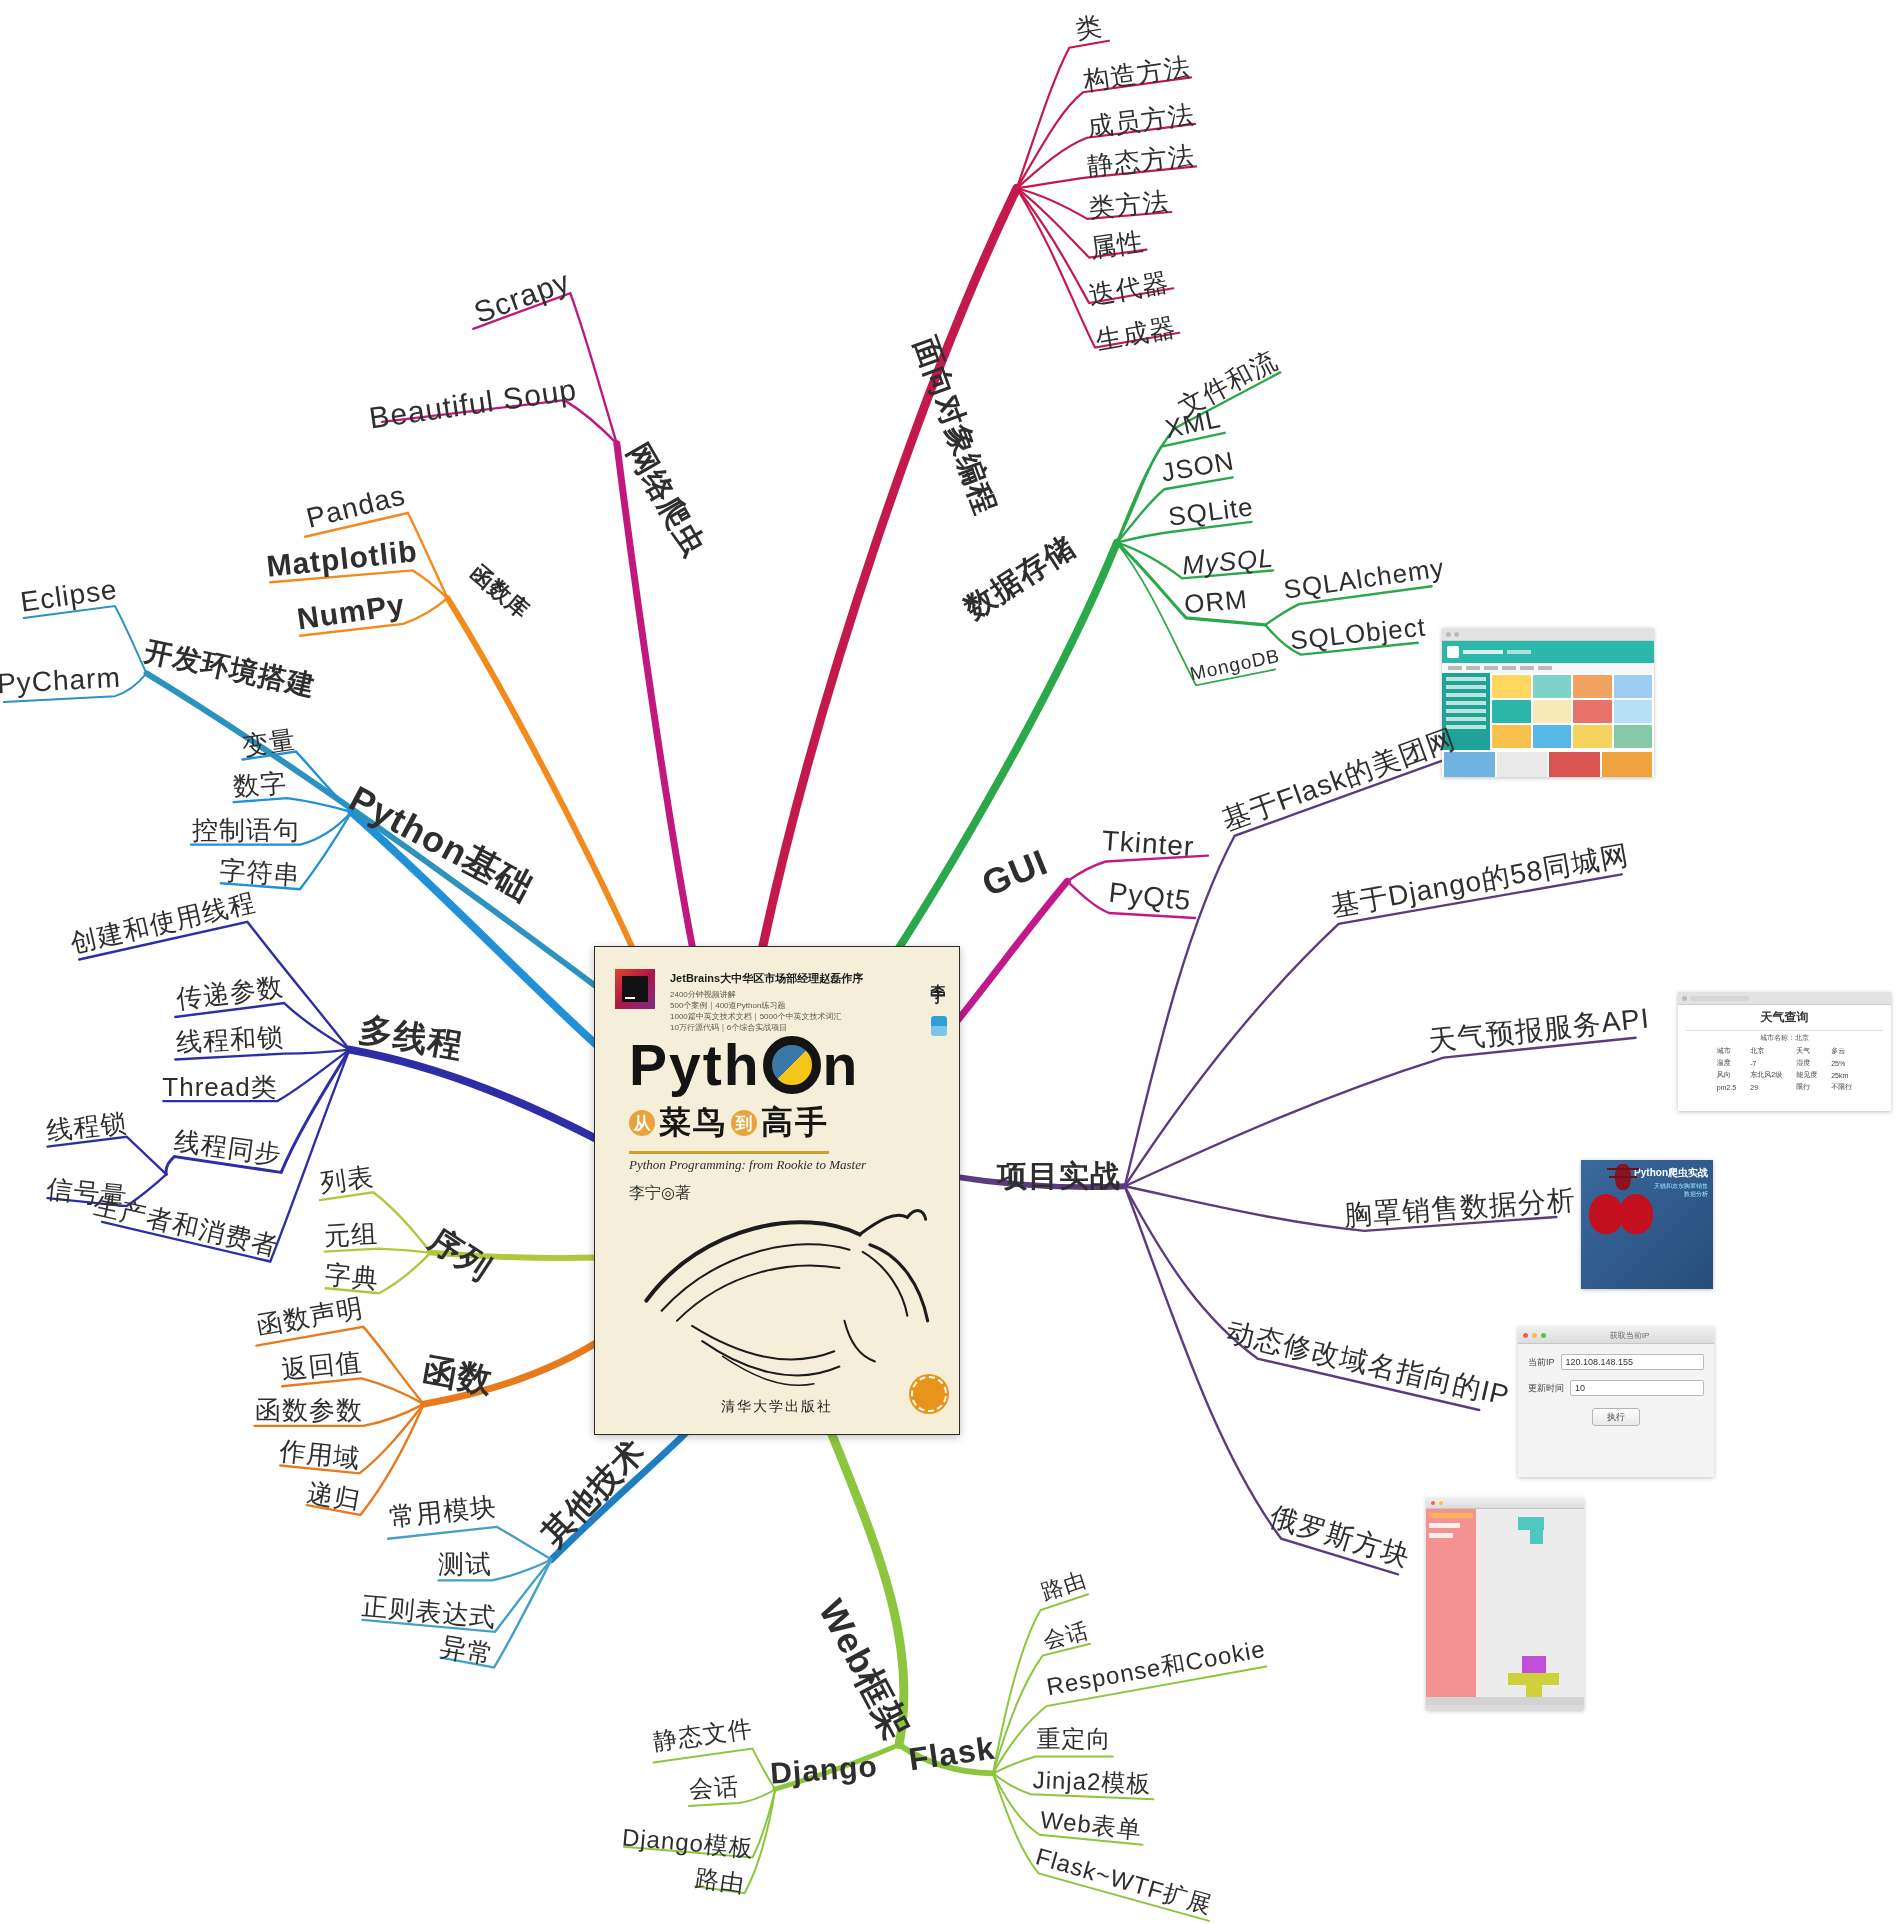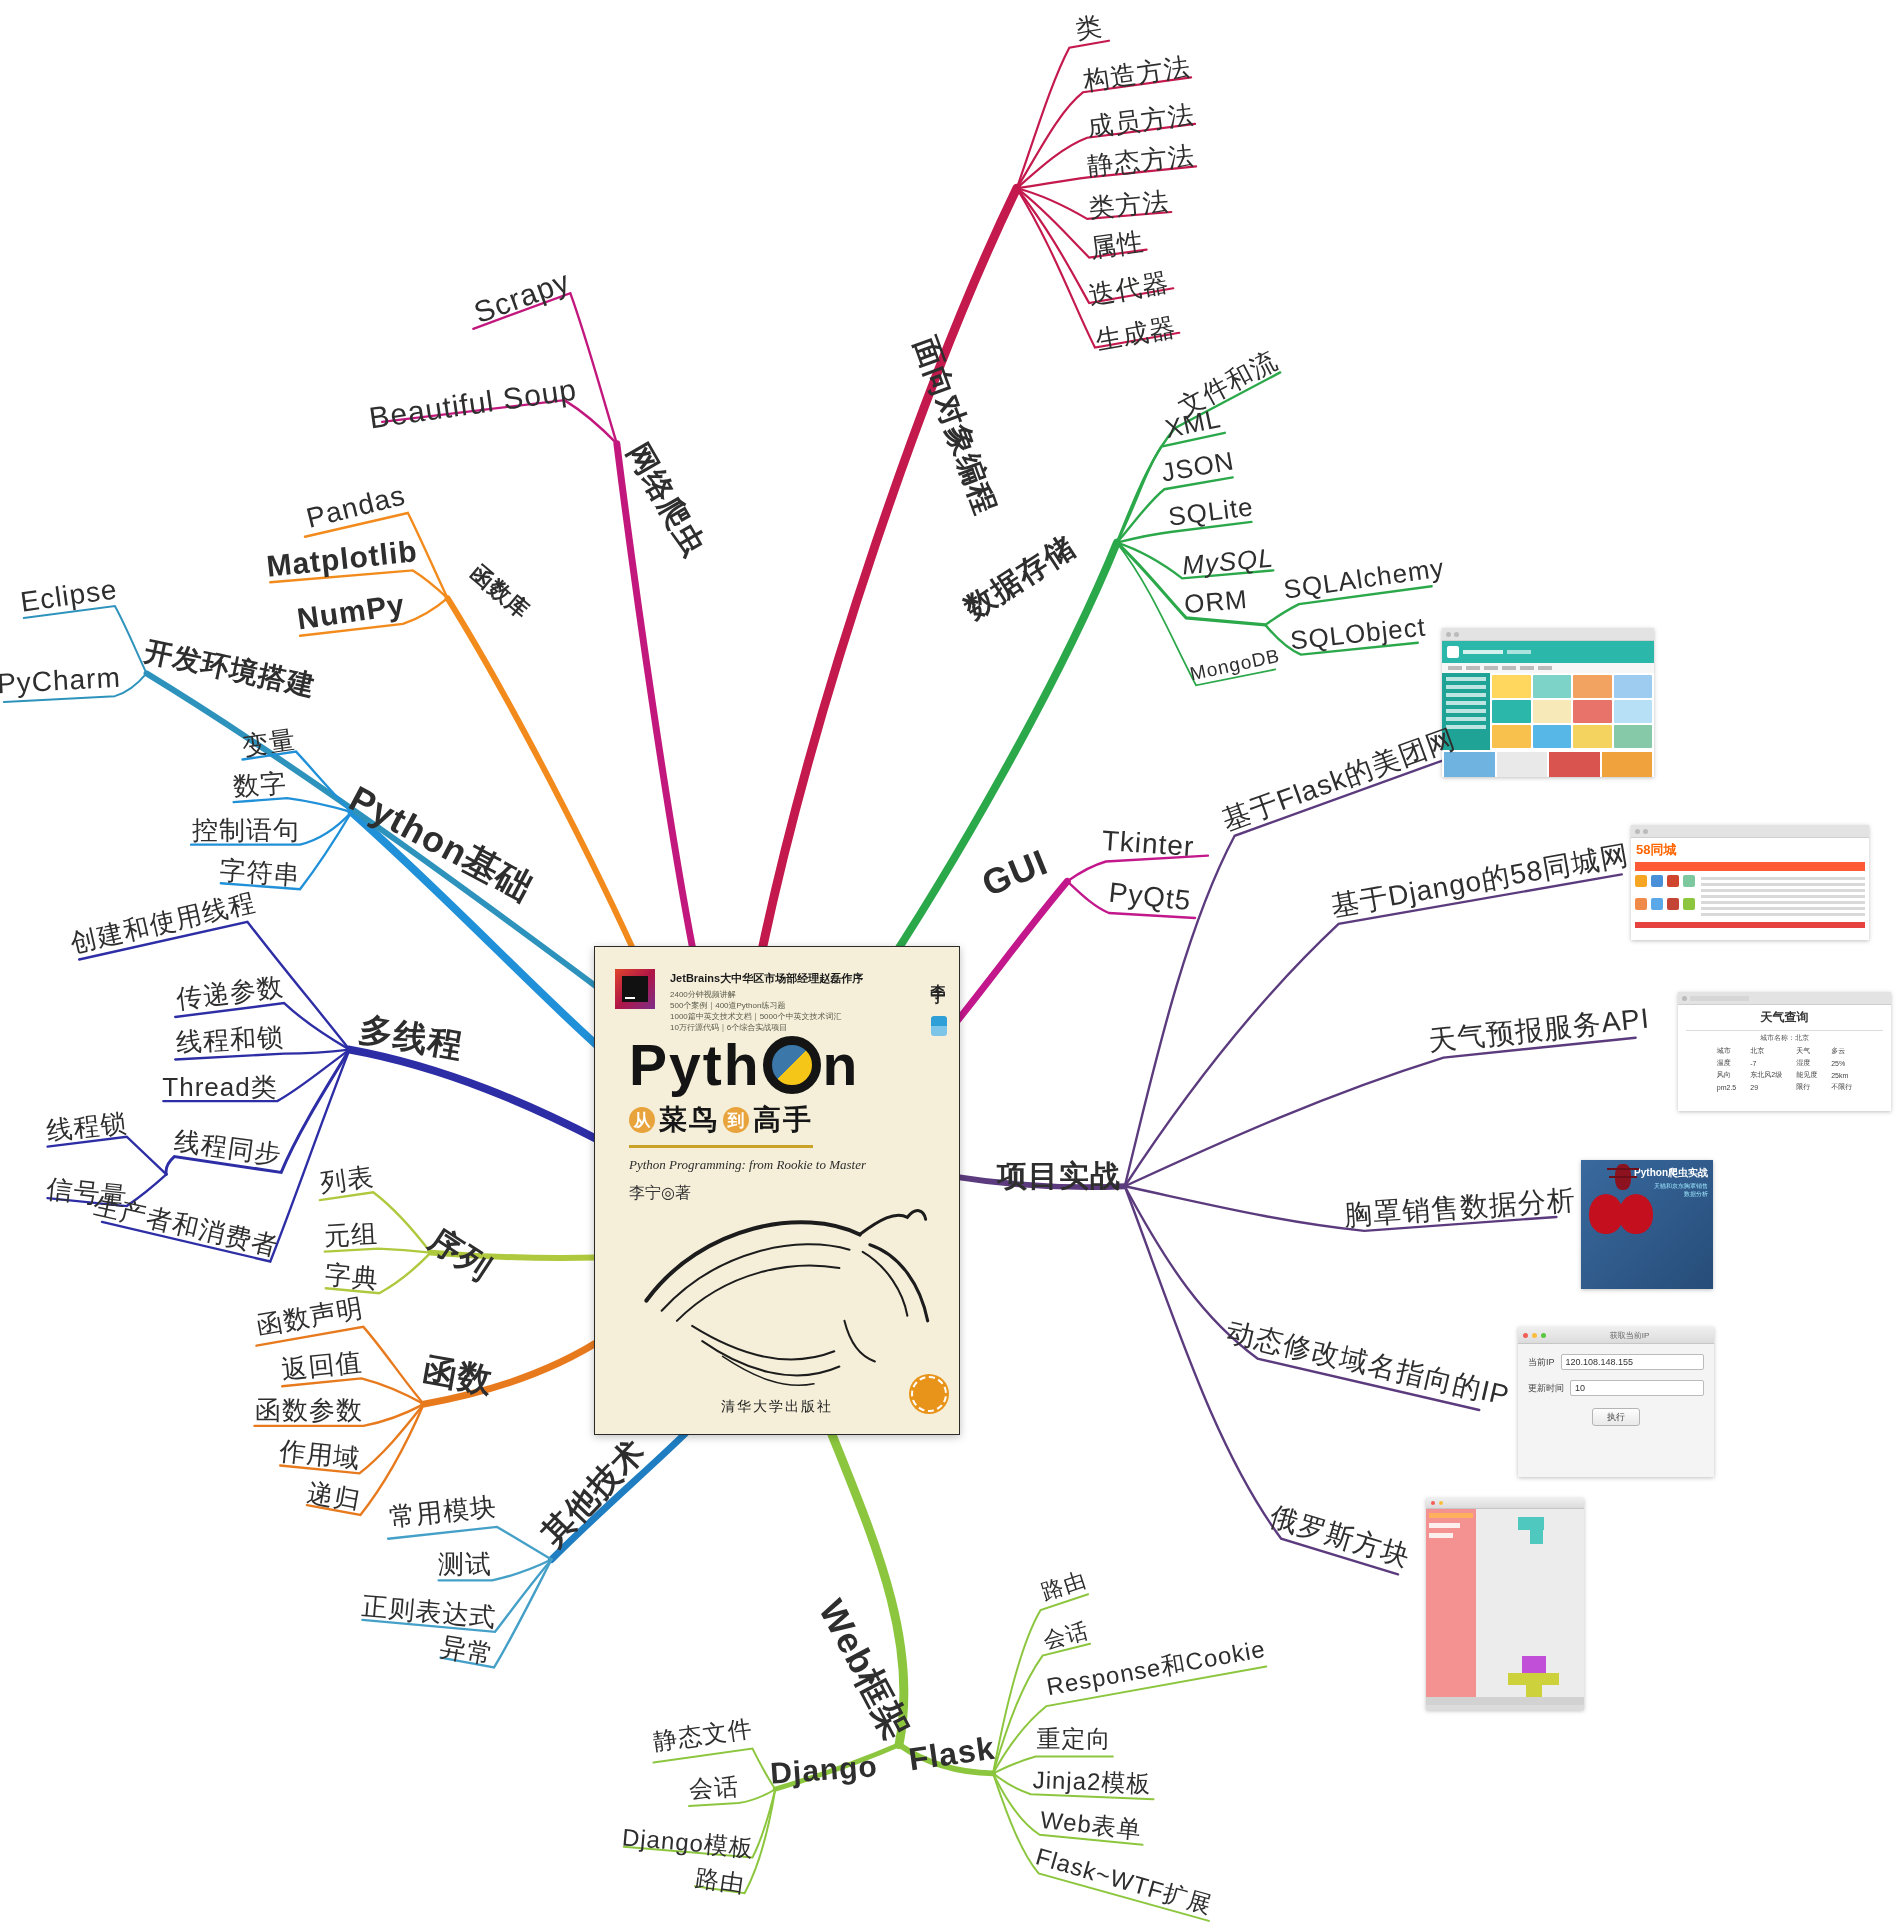--- a/index.html
+++ b/index.html
@@ -23,21 +23,21 @@
   .vert-author{position:absolute;right:12px;top:25px;writing-mode:vertical-rl;font-size:15px;font-weight:700;color:#222;letter-spacing:3px;}
   .stamp{position:absolute;right:12px;top:69px;width:16px;height:20px;
          background:linear-gradient(180deg,#2f9fd8 50%,#7cc5e8 50%);border-radius:3px;}
   .bigtitle{position:absolute;left:34px;top:85px;font-size:57px;font-weight:800;color:#141414;letter-spacing:2px;display:flex;align-items:center;}
   .pylogo{display:inline-block;width:40px;height:40px;border-radius:50%;border:9px solid #141414;
           background:linear-gradient(135deg,#3B77A8 50%,#F5C518 50%);margin:0 2px;}
   .cnrow{position:absolute;left:34px;top:154px;display:flex;align-items:center;gap:4px;
          border-bottom:3px solid #C9A227;padding-bottom:6px;}
   .cncirc{width:26px;height:26px;border-radius:50%;background:#E8A33D;color:#fff;font-size:17px;font-weight:700;
           display:flex;align-items:center;justify-content:center;}
-  .cnbig{font-size:28px;font-weight:900;color:#161616;letter-spacing:2px;}
+  .cnbig{font-size:32px;font-weight:900;color:#161616;letter-spacing:2px;}
   .subtt{position:absolute;left:34px;top:210px;font-size:13px;font-style:italic;color:#2c2c2c;
          font-family:"Liberation Serif","DejaVu Serif",serif;}
   .byline{position:absolute;left:34px;top:236px;font-size:16px;color:#333;}
   .publisher{position:absolute;left:0;right:0;bottom:18px;text-align:center;font-size:14px;color:#222;
              font-family:Liberation Mono, monospace;letter-spacing:2px;}
   .seal{position:absolute;right:12px;bottom:22px;width:32px;height:32px;border-radius:50%;
         background:#E8941A;border:2px dashed #fff;box-shadow:0 0 0 2px #E8941A;}
   
   .mt-head{height:22px;background:#2bb8aa;display:flex;align-items:center;padding:0 5px;gap:4px;}
   .mt-logo{width:12px;height:12px;background:#fff;border-radius:2px;}
@@ -407,50 +407,20 @@
     </div>
   </div>
   <div class="mt-ban">
     <i style="background:#6fb3e0"></i>
         <i style="background:#e9e9e9"></i>
         <i style="background:#d9544f"></i>
         <i style="background:#f0a23c"></i>
   </div>
 </div>
 
-<div class="shot" style="left:1631px;top:825px;width:238px;height:115px">
-  <div class="chrome">
-        <i class="dot" style="background:#bbb"></i>
-        <i class="dot" style="background:#bbb"></i>
-      </div>
-  <span class="c58-logo">58同城</span>
-  <div class="c58-nav"></div>
-  <div class="c58-body">
-    <div class="c58-icons">
-      <i style="background:#f6a623"></i>
-          <i style="background:#4a90d9"></i>
-          <i style="background:#d0452e"></i>
-          <i style="background:#7ec8a0"></i>
-      <i style="background:#f08a4b"></i>
-          <i style="background:#5aa8e8"></i>
-          <i style="background:#c44536"></i>
-          <i style="background:#8cc63e"></i>
-    </div>
-    <div class="c58-lines">
-          <i></i>
-          <i></i>
-          <i></i>
-          <i></i>
-          <i></i>
-          <i></i>
-          <i></i>
-        </div>
-  </div>
-  <div class="c58-foot"></div>
-</div>
 
 <div class="shot" style="left:1678px;top:992px;width:213px;height:119px">
   <div class="chrome">
         <i class="dot" style="background:#bbb"></i>
         <i style="width:59px;height:5px;background:#d6d6d6"></i>
       </div>
   <div class="wx-title">天气查询</div>
   <div class="wx-hr"></div>
   <div class="wx-query">城市名称：北京</div>
   <table class="wx-table">

